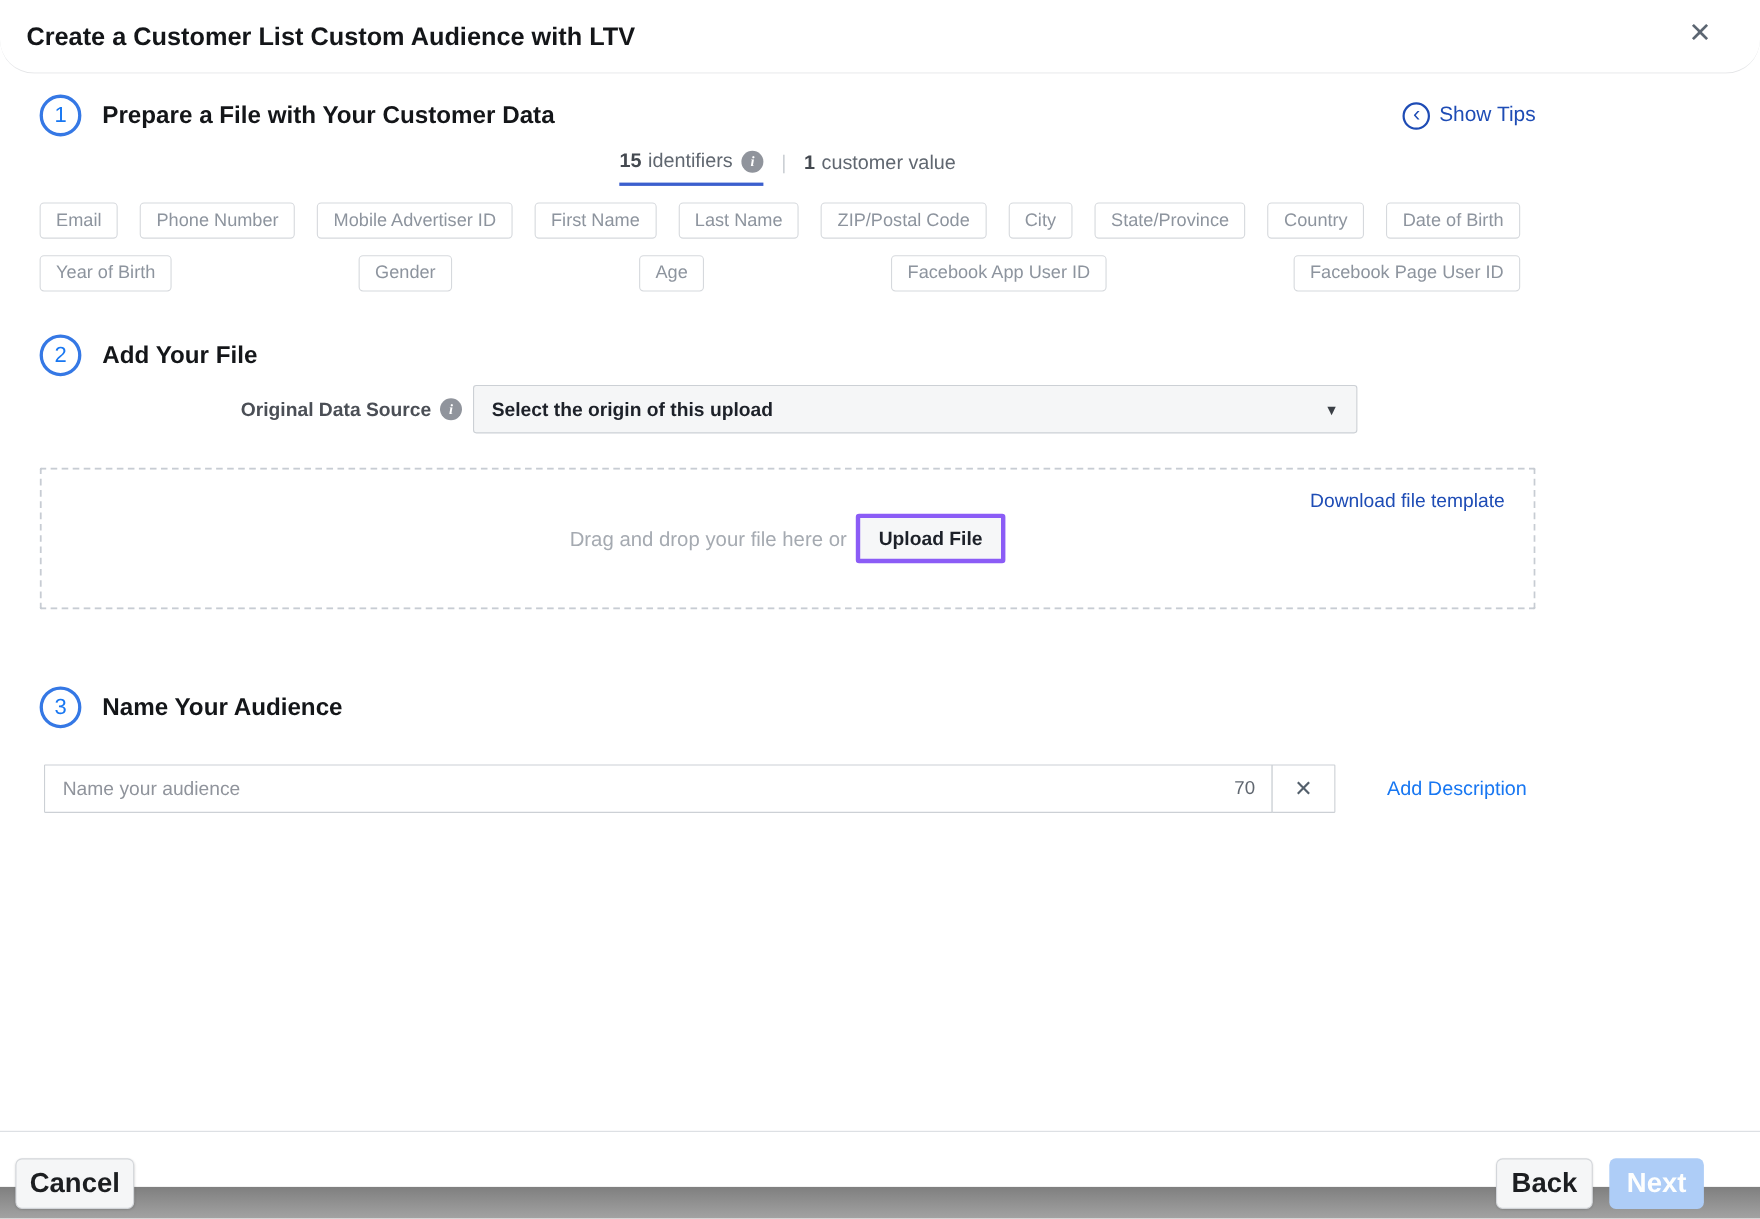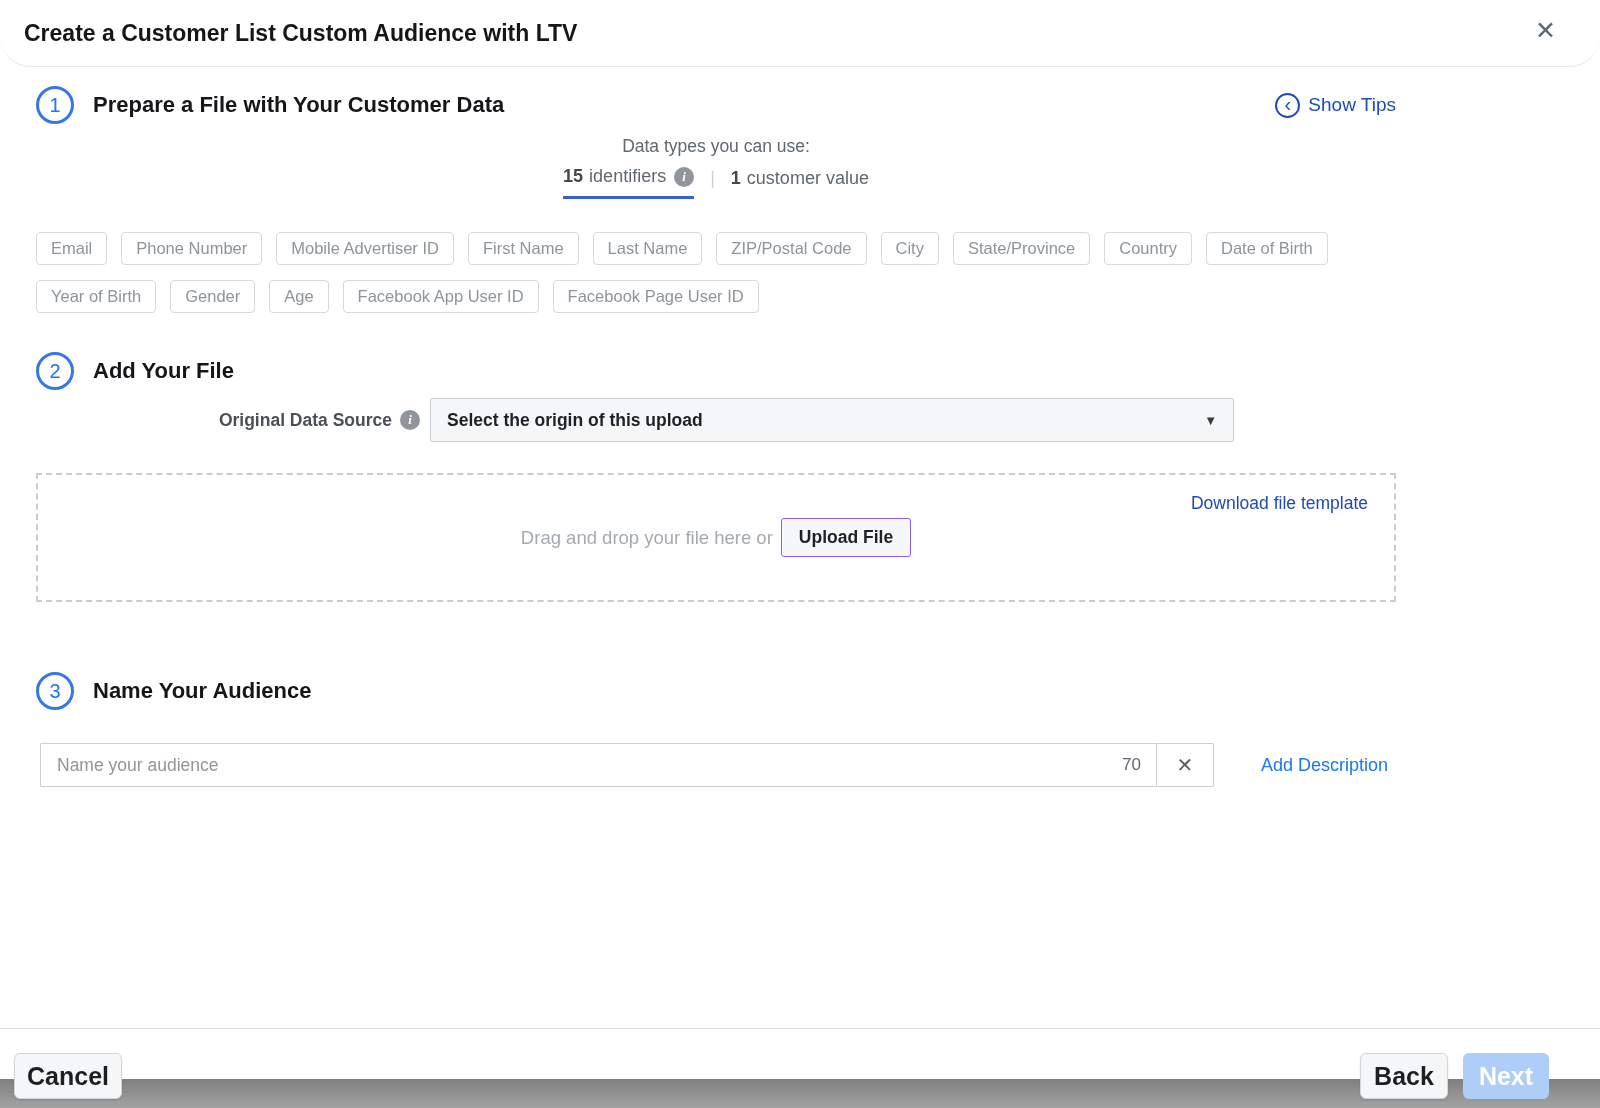--- a/index.html
+++ b/index.html
@@ -27,38 +27,38 @@
   .data-types { margin-top:12px; text-align:center; }
   .data-types-heading { font-size:17.5px; color:#606770; }
   .data-types-line2 { margin-top:9px; display:flex; justify-content:center; align-items:center; font-size:18px; color:#606770; }
   .identifiers-group { display:inline-flex; align-items:center; border-bottom:3px solid #3b5fce; padding-bottom:9px; cursor:pointer; }
   .count-bold { font-weight:bold; color:#444950; margin-right:6px; }
   .info-icon { width:20px; height:20px; border-radius:50%; background:#90949c; color:#fff; display:inline-flex; align-items:center; justify-content:center; font-size:13px; font-style:italic; font-family:"Liberation Serif", serif; font-weight:bold; margin-left:8px; cursor:pointer; flex:none; }
   .dt-separator { color:#ccd0d5; margin:0 16px; padding-bottom:9px; }
   .customer-value-group { display:inline-flex; align-items:center; padding-bottom:9px; }
 
   
-  .chips { margin-top:33px; display:flex; flex-wrap:wrap; }
+  .chips { margin-top:15px; display:flex; flex-wrap:wrap;justify-content:space-between; }
   .chip { border:1px solid #d6d9dd; border-radius:4px; color:#8d949e; font-size:16.5px; padding:6px 14px; margin:0 14px 15px 0; white-space:nowrap; }
 
   
   .step2-row { margin-top:24px; }
   .ods-row { margin-top:8px; display:flex; align-items:center; }
   .ods-label-wrap { width:384px; display:flex; align-items:center; justify-content:flex-end; }
   .ods-label { font-size:17.5px; font-weight:bold; color:#4b4f56; }
   .dropdown { margin-left:10px; width:804px; height:44px; background:#f5f6f7; border:1px solid #ccd0d5; border-radius:3px; display:flex; align-items:center; padding:0 16px; cursor:pointer; }
   .dropdown-value { font-size:17.5px; font-weight:bold; color:#1d2129; }
   .dropdown-caret { margin-left:auto; font-size:13px; color:#3a3f45; }
 
   
   .drop-zone { margin-top:31px; height:129px; border:2px dashed #c7ccd3; border-radius:2px; position:relative; }
   .download-link { position:absolute; top:18px; right:26px; color:#1e4cb5; font-size:17.5px; cursor:pointer; }
   .drop-center { position:absolute; inset:0; display:flex; align-items:center; justify-content:center; }
   .drop-text { color:#a5aab1; font-size:18.5px; margin-right:8px; }
-  .upload-btn { background:#f6f7f8; border:1px solid #8b5cf6; border-radius:3px; padding:8px 17px; font-size:17.5px; font-weight:bold; color:#1d2129; cursor:pointer; font-family:"Liberation Sans", sans-serif; }
+  .upload-btn { background:#f6f7f8; border:4px solid #8b5cf6; border-radius:3px; padding:8px 17px; font-size:17.5px; font-weight:bold; color:#1d2129; cursor:pointer; font-family:"Liberation Sans", sans-serif; }
 
   
   .step3-row { margin-top:70px; }
   .name-row { margin-top:33px; display:flex; align-items:center; margin-left:4px; }
   .name-field { width:1117px; height:44px; border:1px solid #ccd0d5; border-radius:1px; display:flex; align-items:center; background:#fff; }
   .name-input { flex:1; border:none; outline:none; font-size:17.5px; padding:0 10px 0 16px; color:#1c1e21; font-family:"Liberation Sans", sans-serif; background:transparent; }
   .name-input::placeholder { color:#90949c; }
   .char-count { color:#606770; font-size:17px; padding-right:15px; }
   .clear-btn { width:58px; height:44px; border:1px solid #ccd0d5; border-radius:1px; margin-left:-1px; display:flex; align-items:center; justify-content:center; color:#54606c; font-size:20px; cursor:pointer; background:#fff; }
   .add-description { margin-left:47px; color:#1877f2; font-size:18px; cursor:pointer; }
@@ -87,21 +87,20 @@
     <div class="step-row step1-row">
       <div class="step-circle">1</div>
       <div class="step-title">Prepare a File with Your Customer Data</div>
       <div class="show-tips">
         <span class="show-tips-circle">‹</span>
         <span>Show Tips</span>
       </div>
     </div>
 
     <div class="data-types">
-      <div class="data-types-heading">Data types you can use:</div>
       <div class="data-types-line2">
         <span class="identifiers-group">
           <span class="count-bold">15</span>
           <span>identifiers</span>
           <span class="info-icon">i</span>
         </span>
         <span class="dt-separator">|</span>
         <span class="customer-value-group">
           <span class="count-bold">1</span>
           <span>customer value</span>

